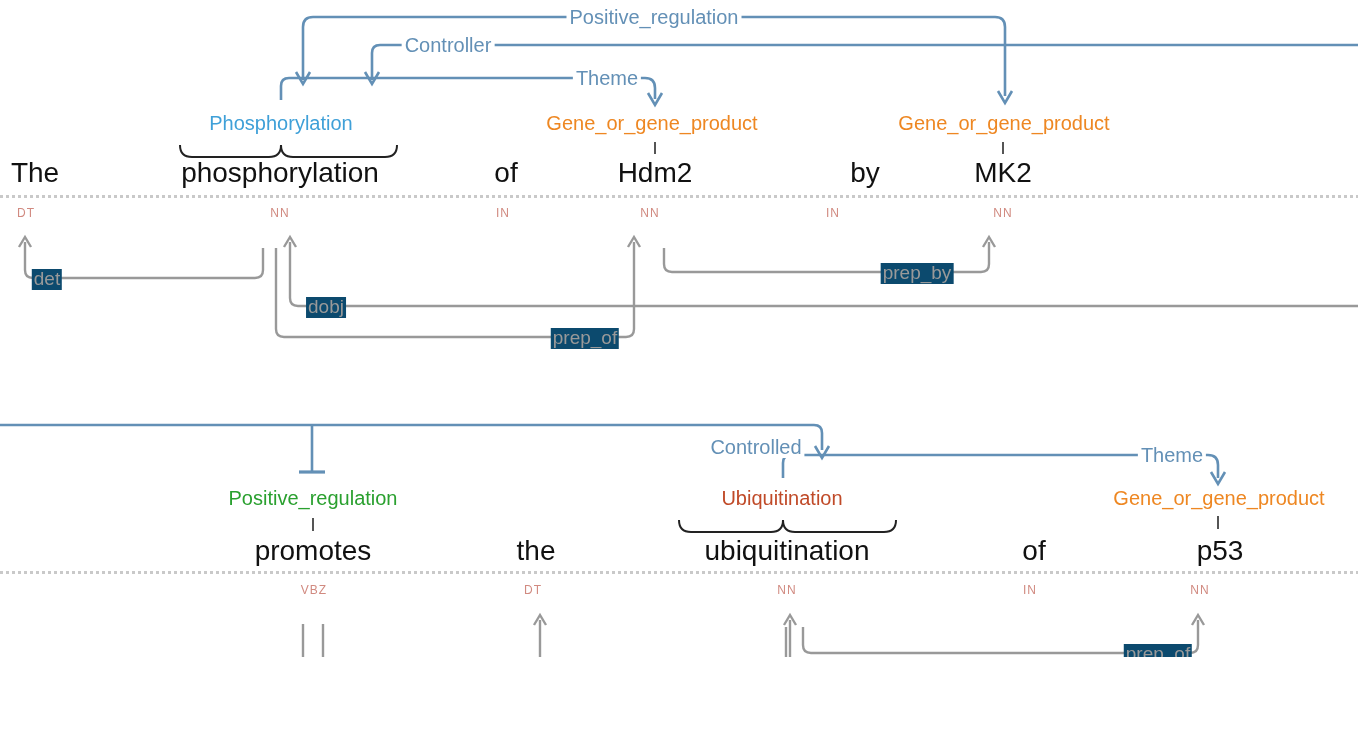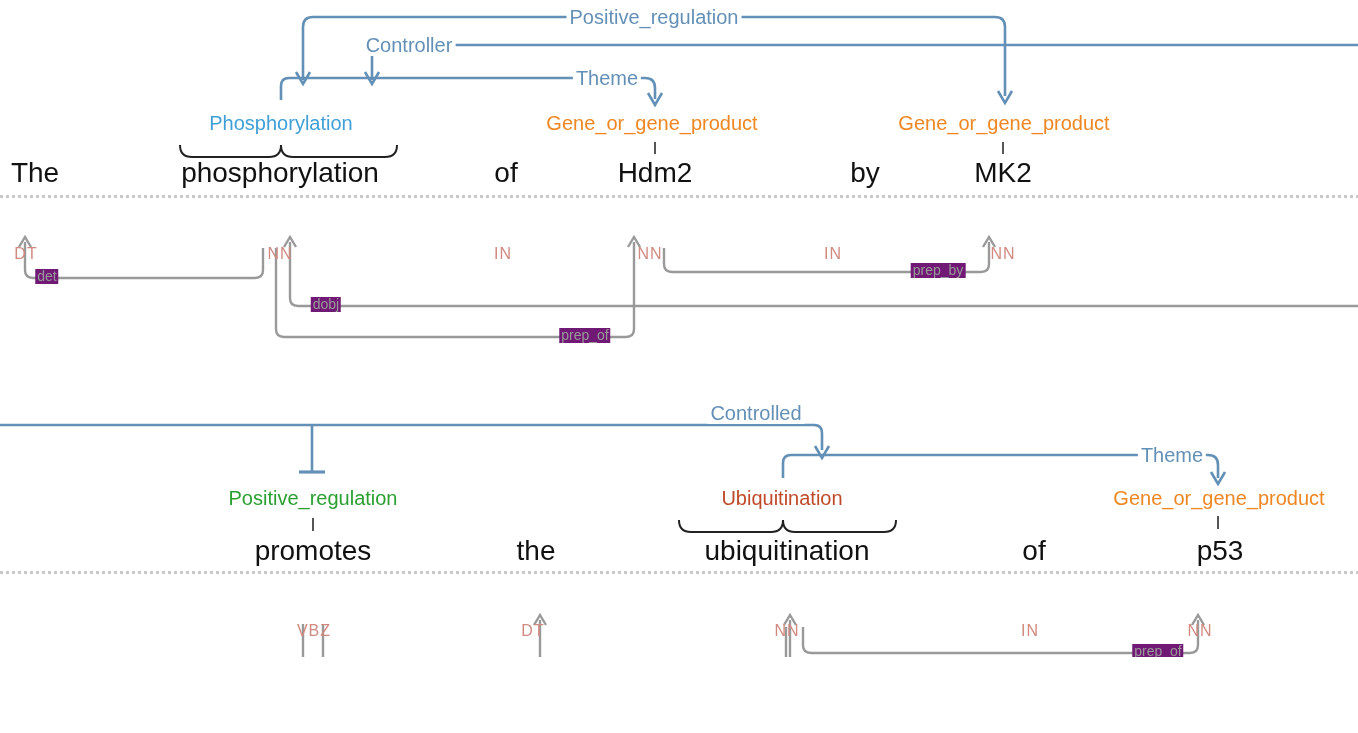--- a/index.html
+++ b/index.html
@@ -19,22 +19,22 @@
   }
   #wires{position:absolute;left:0;top:0;z-index:1;}
   .lbl{position:absolute;transform:translateX(-50%);white-space:nowrap;z-index:2;line-height:1.1;}
   .token{font-size:28px;font-weight:500;color:var(--ink);}
   .ent{font-size:20px;}
   .ent.blue{color:var(--event-blue);}
   .ent.orange{color:var(--gene-orange);}
   .ent.green{color:var(--event-green);}
   .ent.rust{color:var(--event-rust);}
   .arclbl{font-size:20px;color:var(--arc-blue);background:#fff;padding:0 3px;}
-  .deplbl{font-size:14px;color:var(--dep-gray);background:#701a75;padding:0 2px;text-align:center;}
-  .pos{font-size:16px;color:var(--pos-salmon);letter-spacing:1px;margin-top:38px;}
+  .deplbl{font-size:19px;color:var(--dep-gray);background:#0c4a6e;padding:0 2px;text-align:center;}
+  .pos{font-size:12px;color:var(--pos-salmon);letter-spacing:1px;}
   .sep{
     position:absolute;left:0;width:1358px;height:3px;z-index:0;
     background:repeating-linear-gradient(90deg,#c9c9c9 0 3px,transparent 3px 6px);
   }
   path{fill:none;}
   .blue{stroke:var(--arc-blue);stroke-width:2.6;}
   .gray{stroke:var(--dep-gray);stroke-width:2.4;}
   .tick{stroke:#555555;stroke-width:2;}
   .brace{stroke:#222222;stroke-width:2;}
 </style>
@@ -83,21 +83,21 @@
     <path class="tick" d="M655 142 L655 154"></path>
     <path class="tick" d="M1003 142 L1003 154"></path>
     <path class="tick" d="M313 518 L313 531"></path>
     <path class="tick" d="M1218 516 L1218 529"></path>
 
     <path class="brace" d="M180 145 Q180 157 192 157 L269 157 Q281 157 281 145 Q281 157 293 157 L385 157 Q397 157 397 145"></path>
     <path class="brace" d="M679 520 Q679 532 691 532 L771 532 Q783 532 783 520 Q783 532 795 532 L884 532 Q896 532 896 520"></path>
   </svg>
 
   <span class="lbl arclbl" style="left:654px;top:6px">Positive_regulation</span>
-  <span class="lbl arclbl" style="left:409px;top:34px">Controller</span>
+  <span class="lbl arclbl" style="left:448px;top:34px">Controller</span>
   <span class="lbl arclbl" style="left:607px;top:67px">Theme</span>
 
   <span class="lbl ent blue" style="left:281px;top:112px">Phosphorylation</span>
   <span class="lbl ent orange" style="left:652px;top:112px">Gene_or_gene_product</span>
   <span class="lbl ent orange" style="left:1004px;top:112px">Gene_or_gene_product</span>
 
   <span class="lbl token" style="left:35px;top:158px">The</span>
   <span class="lbl token" style="left:280px;top:158px">phosphorylation</span>
   <span class="lbl token" style="left:506px;top:158px">of</span>
   <span class="lbl token" style="left:655px;top:158px">Hdm2</span>
@@ -107,23 +107,23 @@
   <span class="lbl pos" style="left:26px;top:207px">DT</span>
   <span class="lbl pos" style="left:280px;top:207px">NN</span>
   <span class="lbl pos" style="left:503px;top:207px">IN</span>
   <span class="lbl pos" style="left:650px;top:207px">NN</span>
   <span class="lbl pos" style="left:833px;top:207px">IN</span>
   <span class="lbl pos" style="left:1003px;top:207px">NN</span>
 
   <span class="lbl deplbl" style="left:47px;top:269px">det</span>
   <span class="lbl deplbl" style="left:326px;top:297px">dobj</span>
   <span class="lbl deplbl" style="left:585px;top:328px">prep_of</span>
-  <span class="lbl deplbl" style="left:938px;top:263px">prep_by</span>
+  <span class="lbl deplbl" style="left:917px;top:263px">prep_by</span>
 
-  <span class="lbl arclbl" style="left:756px;top:402px">Controlled</span>
+  <span class="lbl arclbl" style="left:756px;top:436px">Controlled</span>
   <span class="lbl arclbl" style="left:1172px;top:444px">Theme</span>
 
   <span class="lbl ent green" style="left:313px;top:487px">Positive_regulation</span>
   <span class="lbl ent rust" style="left:782px;top:487px">Ubiquitination</span>
   <span class="lbl ent orange" style="left:1219px;top:487px">Gene_or_gene_product</span>
 
   <span class="lbl token" style="left:313px;top:536px">promotes</span>
   <span class="lbl token" style="left:536px;top:536px">the</span>
   <span class="lbl token" style="left:787px;top:536px">ubiquitination</span>
   <span class="lbl token" style="left:1034px;top:536px">of</span>

